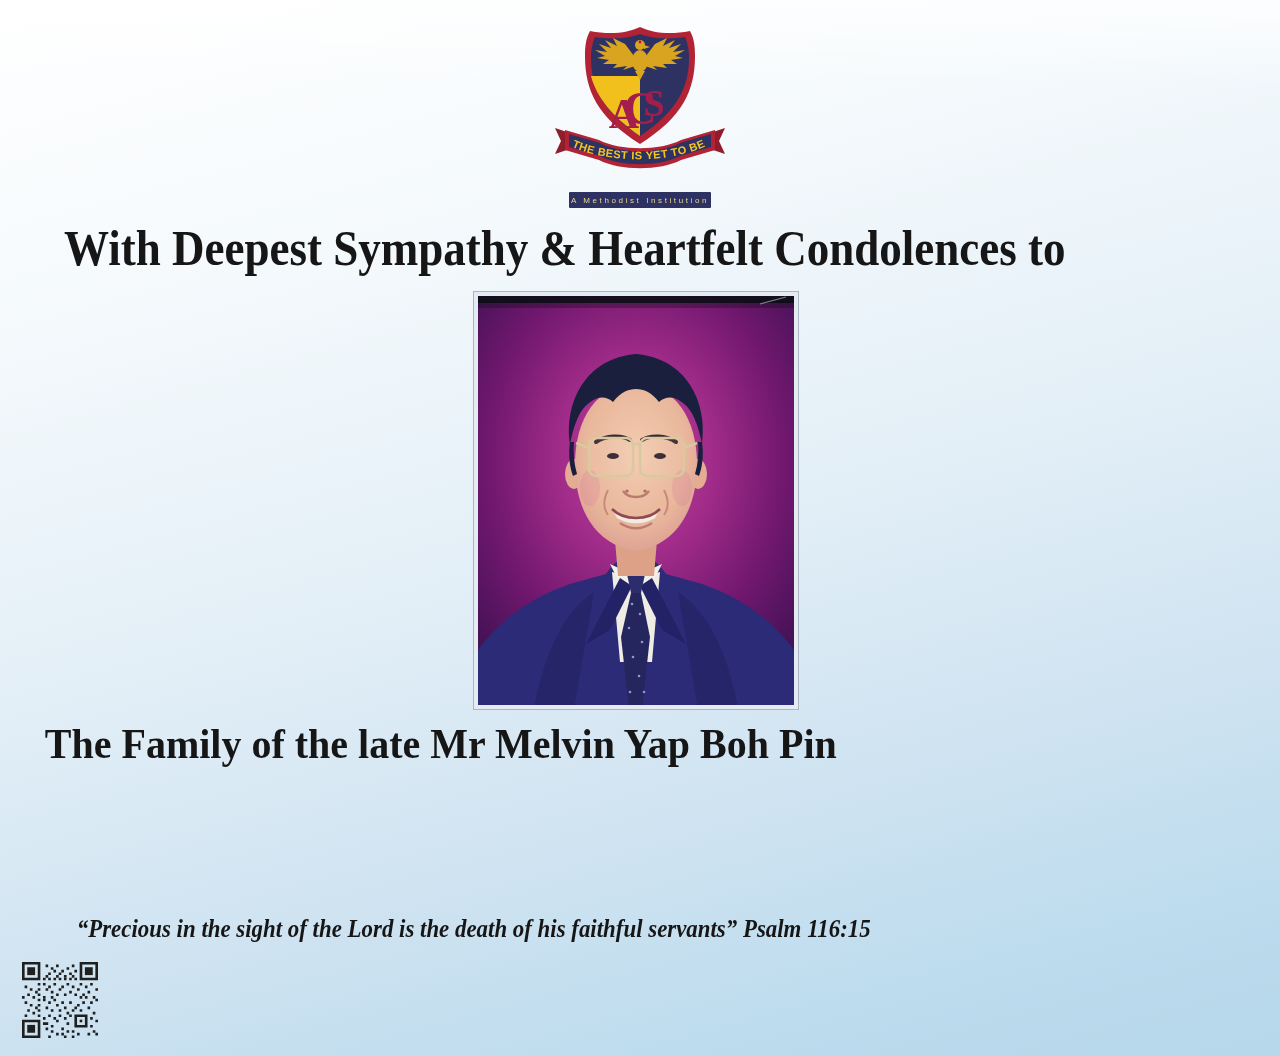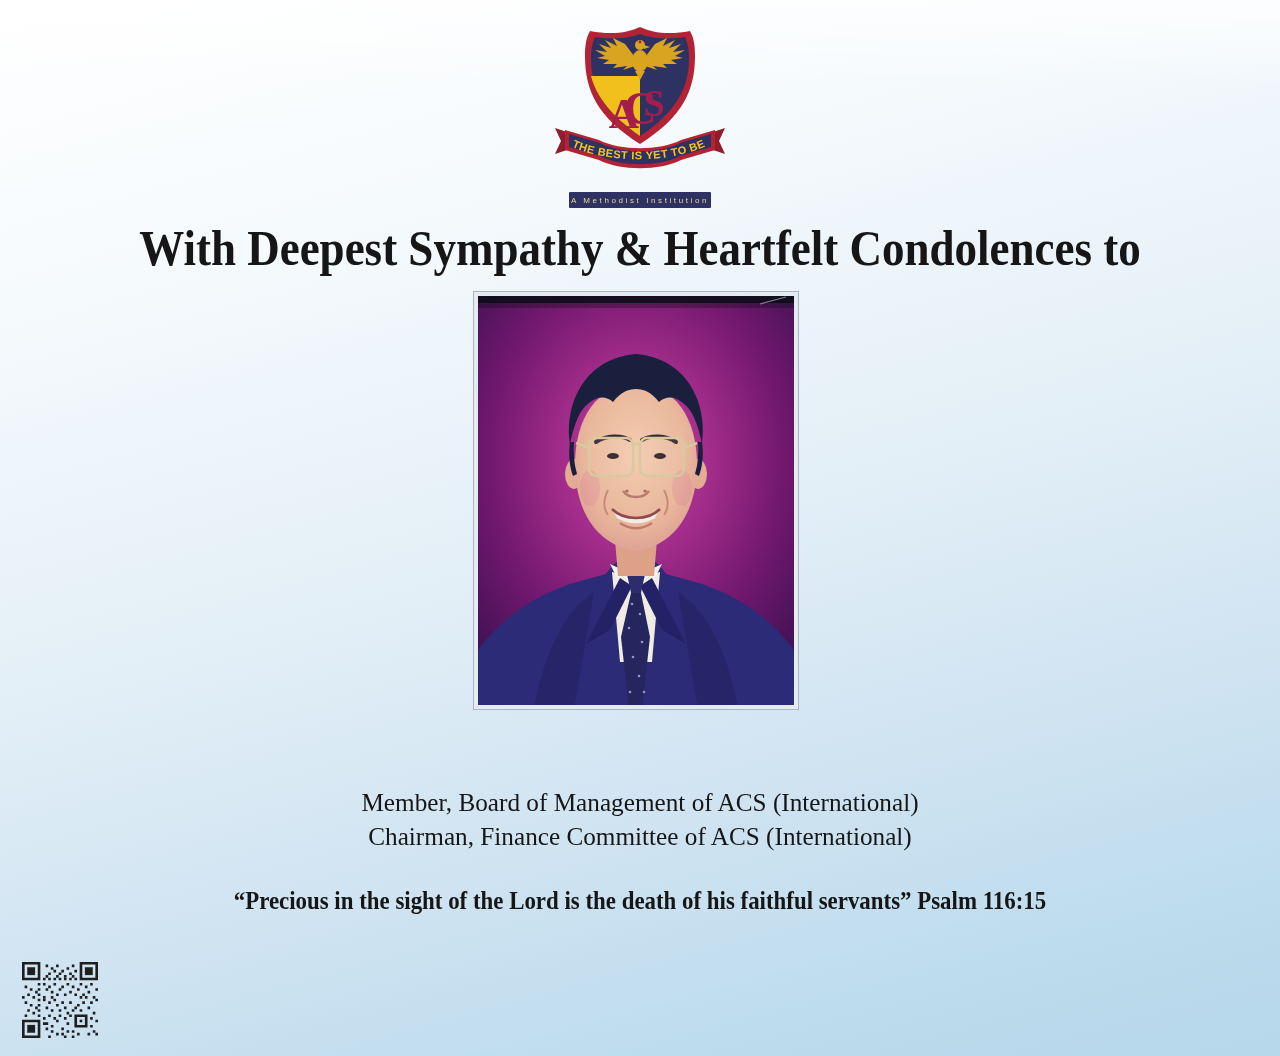--- a/index.html
+++ b/index.html
@@ -17,31 +17,31 @@
   .crest-name{position:absolute;top:142px;left:-40px;width:260px;
               font-weight:bold;font-style:italic;font-size:27px;color:#2c3566;
               letter-spacing:.5px;text-shadow:0 0 .5px #2c3566;}
   .crest-bar{position:absolute;top:168px;left:50%;transform:translateX(-50%);
              width:142px;height:16px;background:#2e3263;border-radius:1px;
              display:flex;align-items:center;justify-content:center;}
   .crest-bar span{font-family:"Liberation Sans","DejaVu Sans",sans-serif;
                   font-size:8px;letter-spacing:2.6px;color:#e9d98f;white-space:nowrap;}
 
   
-  .row{position:absolute;left:0;right:0;text-align:center;color:#161616;}
+  .row{position:absolute;left:0;right:0;color:#161616;}
   .squeeze{display:block;transform-origin:50% 50%;}
   .t-headline{top:218px;font-weight:bold;font-size:50px;line-height:60px;}
   .t-headline .squeeze{transform:scaleX(.90);}
   .t-recipient{top:718px;font-weight:bold;font-size:43px;line-height:52px;}
   .t-recipient .squeeze{transform:scaleX(.93);}
   .t-roles{top:786px;font-size:26px;line-height:34px;}
   .t-roles .squeeze{transform:scaleX(.97);}
   .t-tribute{top:866px;font-size:27px;line-height:34px;}
   .t-tribute .squeeze{transform:scaleX(.94);}
-  .t-scripture{top:884px;font-size:26px;line-height:34px;font-weight:bold;}
+  .t-scripture{top:912px;font-size:26px;line-height:34px;font-weight:bold;font-style:italic;}
   .t-scripture .squeeze{transform:scaleX(.88);}
   .t-from{top:960px;font-size:27px;line-height:34px;}
   .t-from .squeeze{transform:scaleX(.93);}
 
   
   .portrait{position:absolute;left:473px;top:291px;width:324px;height:417px;
             border:1px solid #a9b6c2;background:#3a0e50;}
   .portrait svg{display:block;}
 
   
@@ -185,27 +185,24 @@
       <g>
         <path d="M138,217 C 150,229 174,229 186,217 L181,226 C 170,233 154,233 143,226 Z" fill="#f2ebe2"></path>
         <path d="M138,217 C 150,229 174,229 186,217" stroke="#8e4a50" stroke-width="2.6" fill="none"></path>
         <path d="M146,231 C 156,238 168,238 178,231" stroke="#c07a72" stroke-width="2.4" fill="none"></path>
       </g>
 
       <rect x="2" y="2" width="320" height="413" fill="none" stroke="#e4ebf3" stroke-width="4"></rect>
     </svg>
   </div>
 
-
-  <div class="row t-roles">
-    <span class="squeeze">
-      <div>Member, Board of Management of ACS (International)</div>
-      <div>Chairman, Finance Committee of ACS (International)</div>
-    </span>
-  </div>
+  <div class="row t-recipient">
+    <span class="squeeze">The Family of the late Mr Melvin Yap Boh Pin</span>
+  </div>
+
 
 
   <div class="row t-scripture">
     <span class="squeeze">“Precious in the sight of the Lord is the death of his faithful servants” Psalm 116:15</span>
   </div>
 
 
   <svg class="qr" viewBox="0 0 29 29">
     <g fill="#1f1f1f" fill-rule="evenodd">
 

